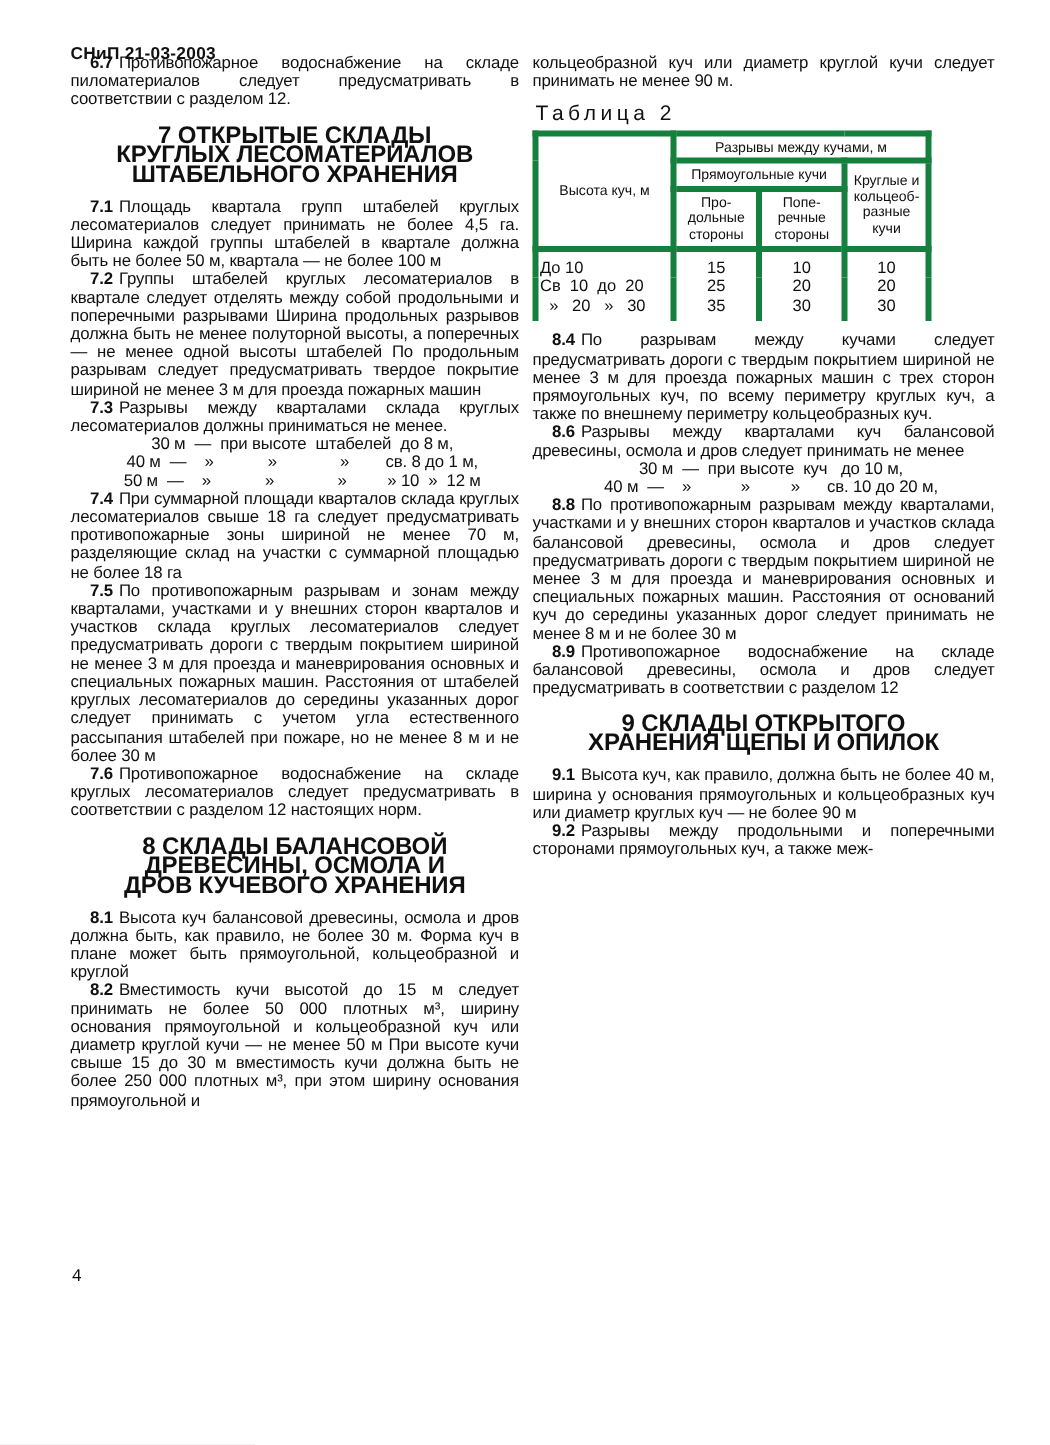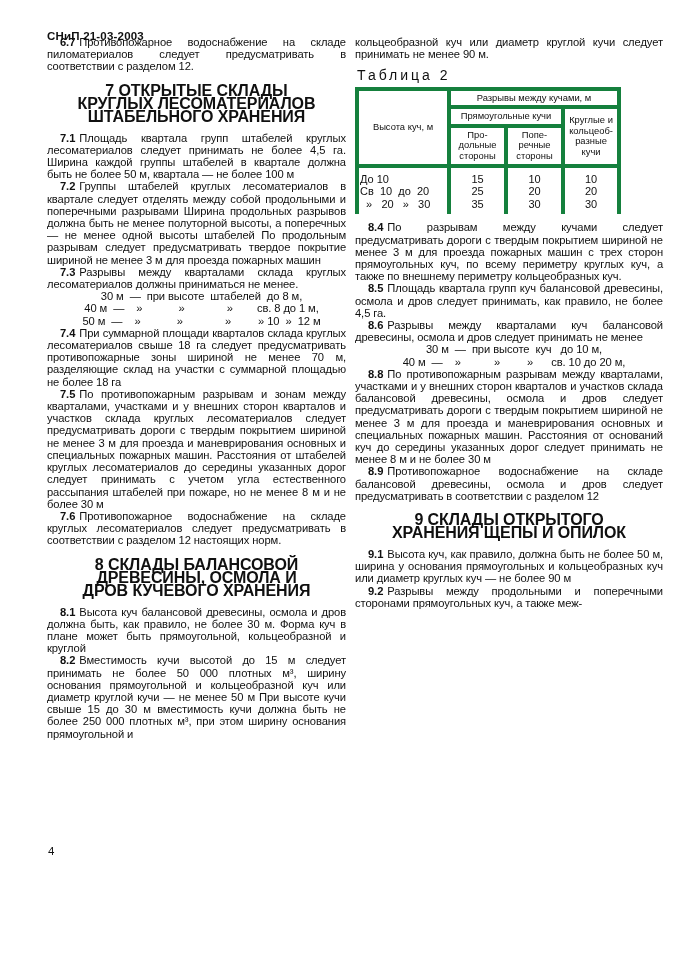--- a/index.html
+++ b/index.html
@@ -121,32 +121,31 @@
           <tr class="data last">
             <td class="lbl">  »   20   »   30</td>
             <td>35</td>
             <td>30</td>
             <td>30</td>
           </tr>
         </tbody>
       </table>
 
       <p class="para"><span class="pnum">8.4</span><span>По разрывам между кучами следует предусматривать дороги с твердым покрытием шириной не менее 3 м для проезда пожарных машин с трех сторон прямоугольных куч, по всему периметру круглых куч, а также по внешнему периметру кольцеобразных куч.</span></p>
-      <p class="para"><span class="pnum">8.5</span><span>Площадь квартала групп куч балансовой древесины, осмола и дров следует принимать, как правило, не более 4,5 га.</span></p>
       <p class="para"><span class="pnum">8.6</span><span>Разрывы между кварталами куч балансовой древесины, осмола и дров следует принимать не менее</span></p>
 
       <div class="list-line">30 м  —  при высоте  куч   до 10 м,</div>
       <div class="list-line">40 м  —    »           »         »      св. 10 до 20 м,</div>
 
       <p class="para"><span class="pnum">8.8</span><span>По противопожарным разрывам между кварталами, участками и у внешних сторон кварталов и участков склада балансовой древесины, осмола и дров следует предусматривать дороги с твердым покрытием шириной не менее 3 м для проезда и маневрирования основных и специальных пожарных машин. Расстояния от оснований куч до середины указанных дорог следует принимать не менее 8 м и не более 30 м</span></p>
       <p class="para"><span class="pnum">8.9</span><span>Противопожарное водоснабжение на складе балансовой древесины, осмола и дров следует предусматривать в соответствии с разделом 12</span></p>
 
       <p class="sec">9 СКЛАДЫ ОТКРЫТОГО ХРАНЕНИЯ ЩЕПЫ И ОПИЛОК</p>
 
-      <p class="para"><span class="pnum">9.1</span><span>Высота куч, как правило, должна быть не более 50 м, ширина у основания прямоугольных и кольцеобразных куч или диаметр круглых куч — не более 90 м</span></p>
+      <p class="para"><span class="pnum">9.1</span><span>Высота куч, как правило, должна быть не более 40 м, ширина у основания прямоугольных и кольцеобразных куч или диаметр круглых куч — не более 90 м</span></p>
       <p class="para"><span class="pnum">9.2</span><span>Разрывы между продольными и поперечными сторонами прямоугольных куч, а также меж-</span></p>
     </div>
 
   </div>
 
   <div class="page-number">4</div>
 
 </div>
 
 </body></html>

